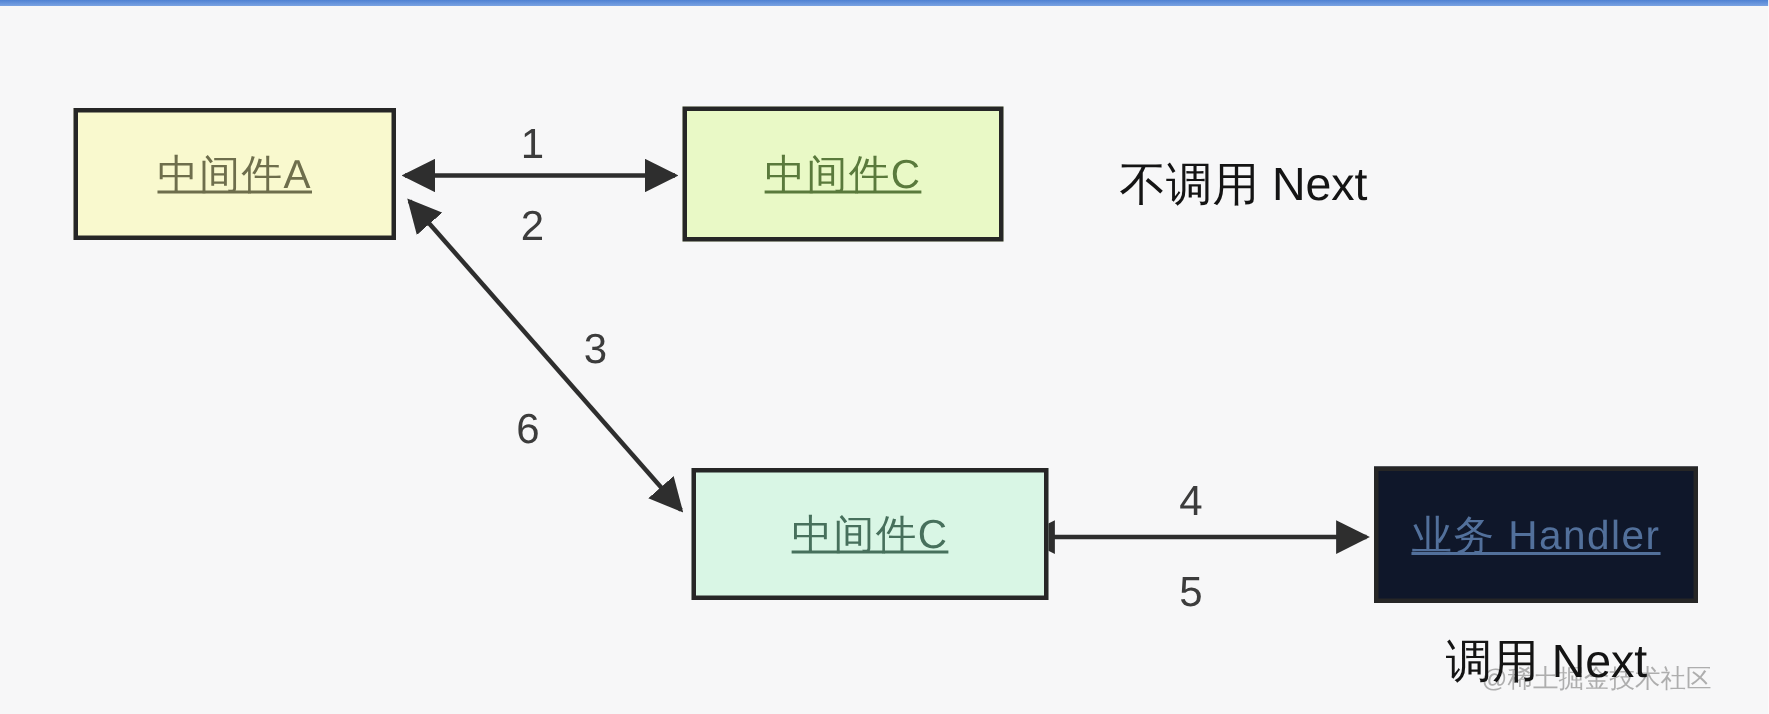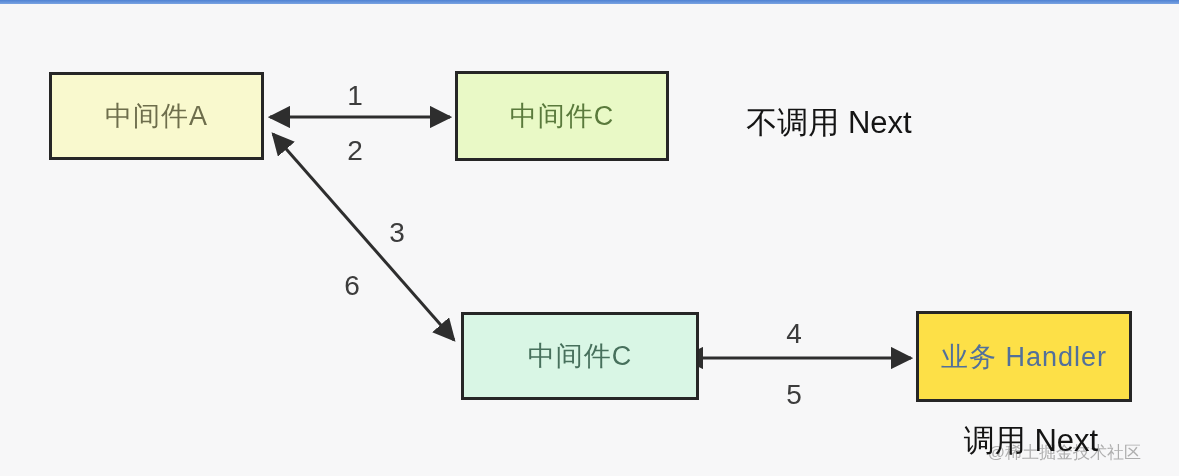--- a/index.html
+++ b/index.html
@@ -23,25 +23,26 @@
   }
   .node {
     position: absolute;
     box-sizing: border-box;
     border: 3px solid #262626;
     display: flex;
     align-items: center;
     justify-content: center;
     font-size: 27px;
     letter-spacing: 1px;
+    text-decoration: underline;
   }
   .node-a { left: 49px; top: 72px; width: 215px; height: 88px; background: #f9f9ce; color: #6e6e4c; }
   .node-b { left: 455px; top: 71px; width: 214px; height: 90px; background: #e9f9c6; color: #5a7a3c; }
   .node-c { left: 461px; top: 312px; width: 238px; height: 88px; background: #d9f6e5; color: #47705c; }
-  .node-handler { left: 916px; top: 311px; width: 216px; height: 91px; background: #fde047; color: #52709b; }
+  .node-handler { left: 916px; top: 311px; width: 216px; height: 91px; background: #0f172a; color: #52709b; }
 
   svg.edges {
     position: absolute;
     left: 0; top: 0;
     width: 1179px; height: 476px;
     pointer-events: none;
   }
   .edge-line { stroke: #2e2e2e; stroke-width: 3; }
 
   .edge-num {

